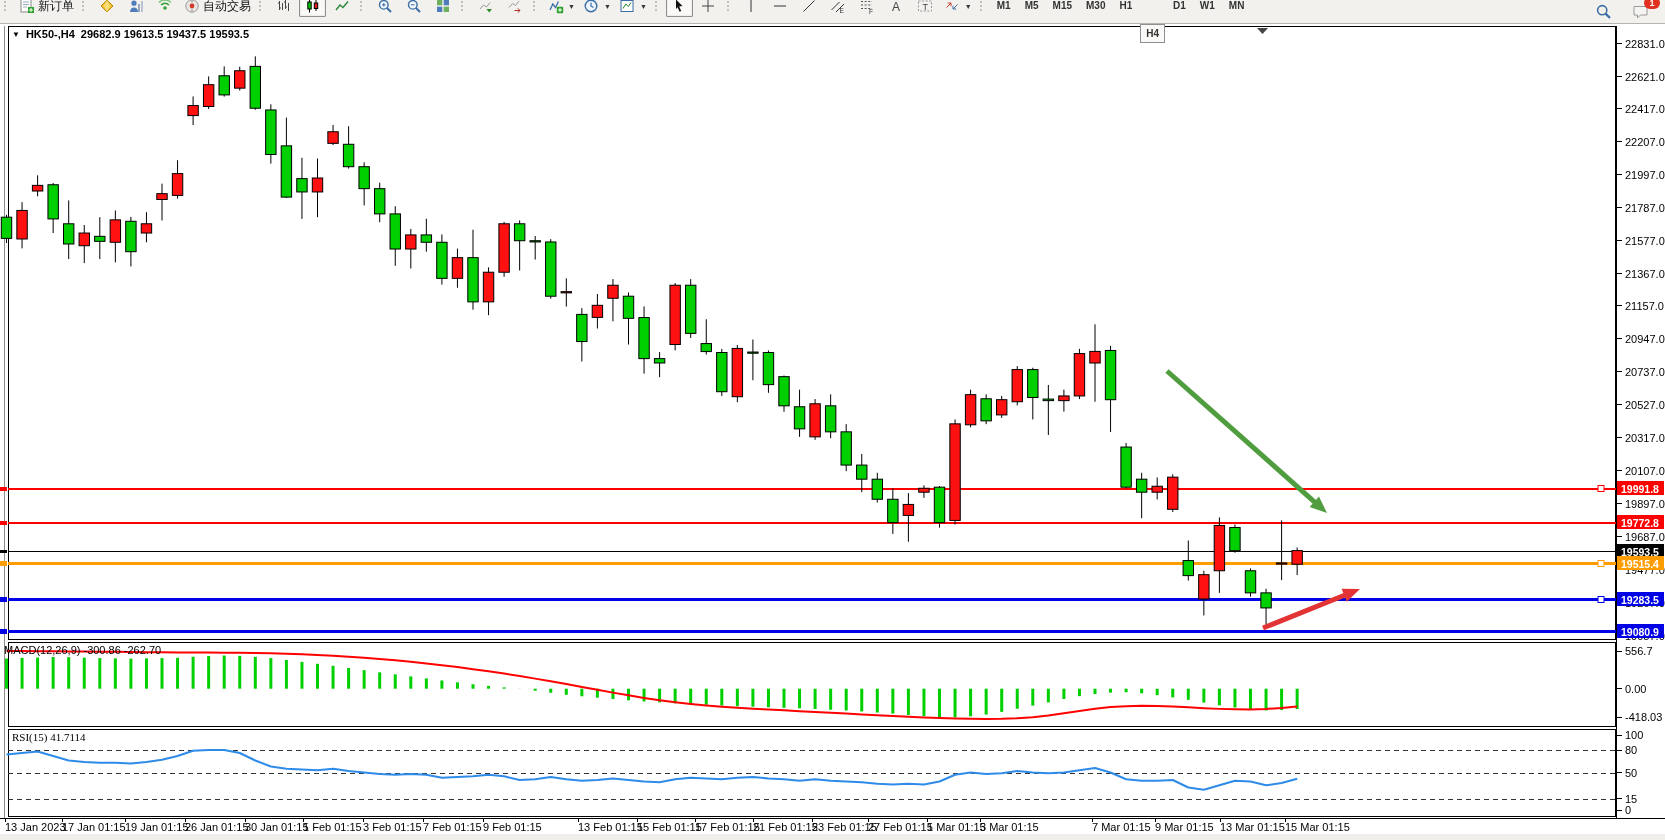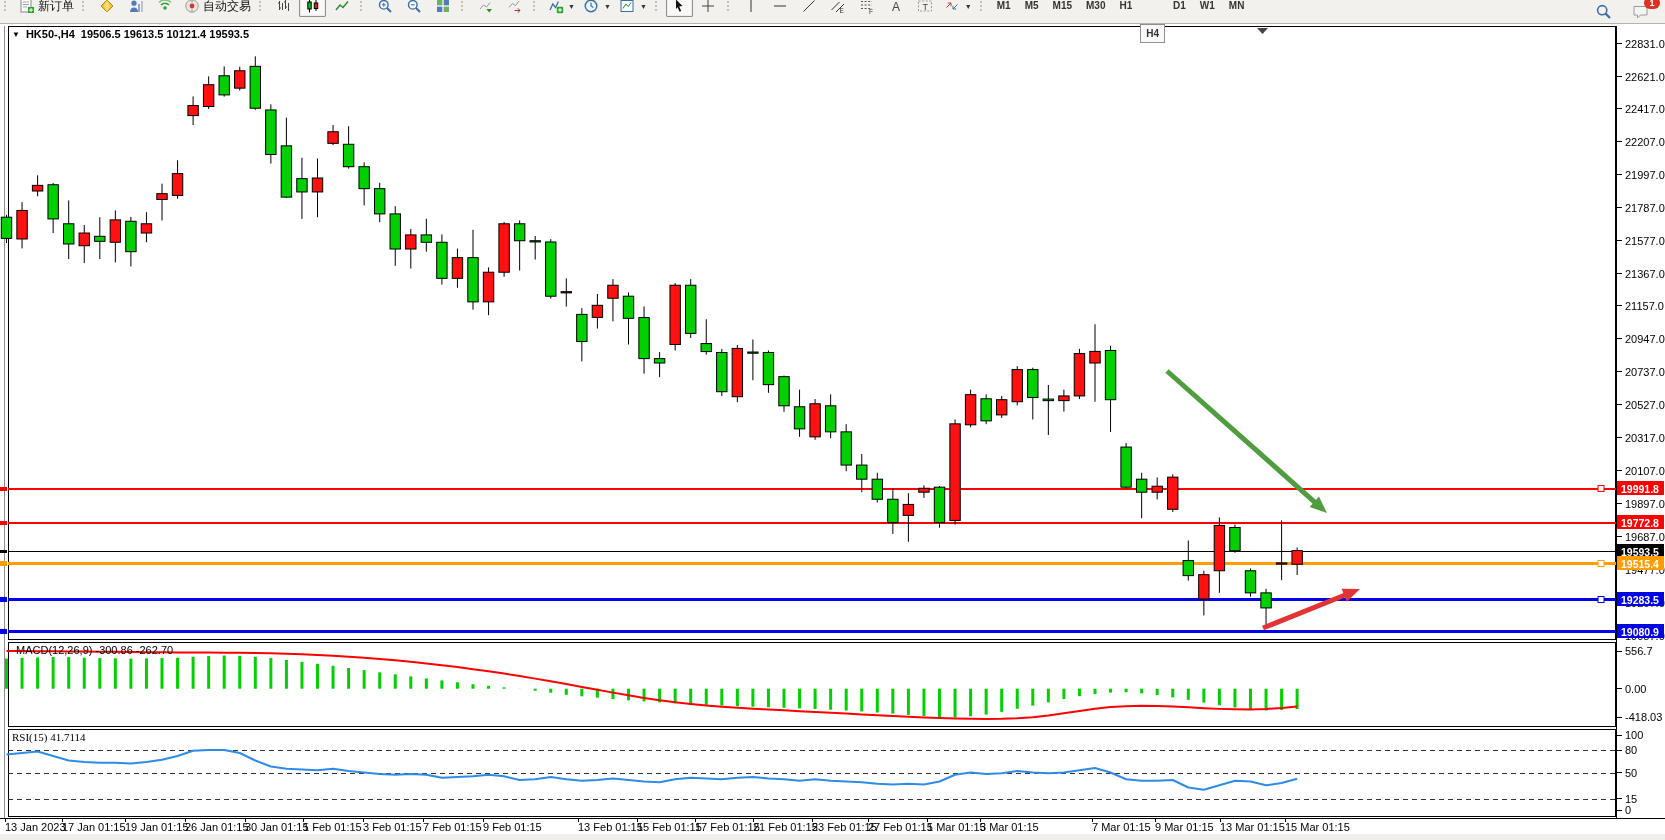--- a/index.html
+++ b/index.html
@@ -15,21 +15,21 @@
   .tf-btn.active{border:1px solid #8f8f8f;background:#faf9f7;margin-top:28px;}
   .tb-right{margin-left:auto;display:flex;align-items:center;padding-right:10px;gap:8px;}
   .badge{position:absolute;top:-5px;right:-7px;background:#e03020;color:#fff;border-radius:8px;font-size:9px;font-weight:bold;min-width:12px;height:12px;line-height:12px;text-align:center;padding:0 2px;}
   .chat-wrap{position:relative;}
   .ico{display:inline-flex;align-items:center;justify-content:center;width:17px;height:17px;}
   #chart-svg{position:absolute;top:23px;left:0;}
   svg text{font-family:"Liberation Sans","DejaVu Sans",sans-serif;}
   .overlay{position:absolute;z-index:4;font-size:11px;color:#000;white-space:nowrap;}
   #chart-title{top:28px;left:12px;font-weight:bold;display:flex;align-items:center;gap:6px;}
   #chart-title .tri{font-size:8px;}
-  #macd-label{top:644px;left:16px;text-align:center;}
+  #macd-label{top:644px;left:4px;text-align:center;}
   #rsi-label{top:731px;left:12px;font-family:Liberation Serif, serif;}
 </style>
 </head>
 <body>
 
 <div class="toolbar">
     <div class="tb-group">
       <span class="grip"></span>
       <div class="tb-btn">
         <span class="ico">
@@ -308,21 +308,21 @@
           </svg>
         </span>
         <span class="badge">1</span>
       </div>
     </div>
   </div>
 
 <div class="overlay" id="chart-title">
   <span class="tri">▼</span>
   <span>HK50-,H4</span>
-  <span>19506.5 19613.5 10121.4 19593.5</span>
+  <span>29682.9 19613.5 19437.5 19593.5</span>
 </div>
 <div class="overlay" id="macd-label">MACD(12,26,9) -300.86 -262.70</div>
 <div class="overlay" id="rsi-label">RSI(15) 41.7114</div>
 
 <svg id="chart-svg" width="1665" height="817" viewBox="0 23 1665 817">
     <rect x="8.5" y="26.5" width="1607" height="613" fill="#ffffff" stroke="#000000" shape-rendering="crispEdges"></rect>
     <rect x="8.5" y="642.5" width="1607" height="84" fill="#ffffff" stroke="#000000" shape-rendering="crispEdges"></rect>
     <rect x="8.5" y="729.5" width="1607" height="87" fill="#ffffff" stroke="#000000" shape-rendering="crispEdges"></rect>
     <line x1="4.5" y1="26" x2="4.5" y2="818" stroke="#8f8d89" shape-rendering="crispEdges"></line>
     <line x1="1616.5" y1="26" x2="1616.5" y2="818" stroke="#000" shape-rendering="crispEdges"></line>

